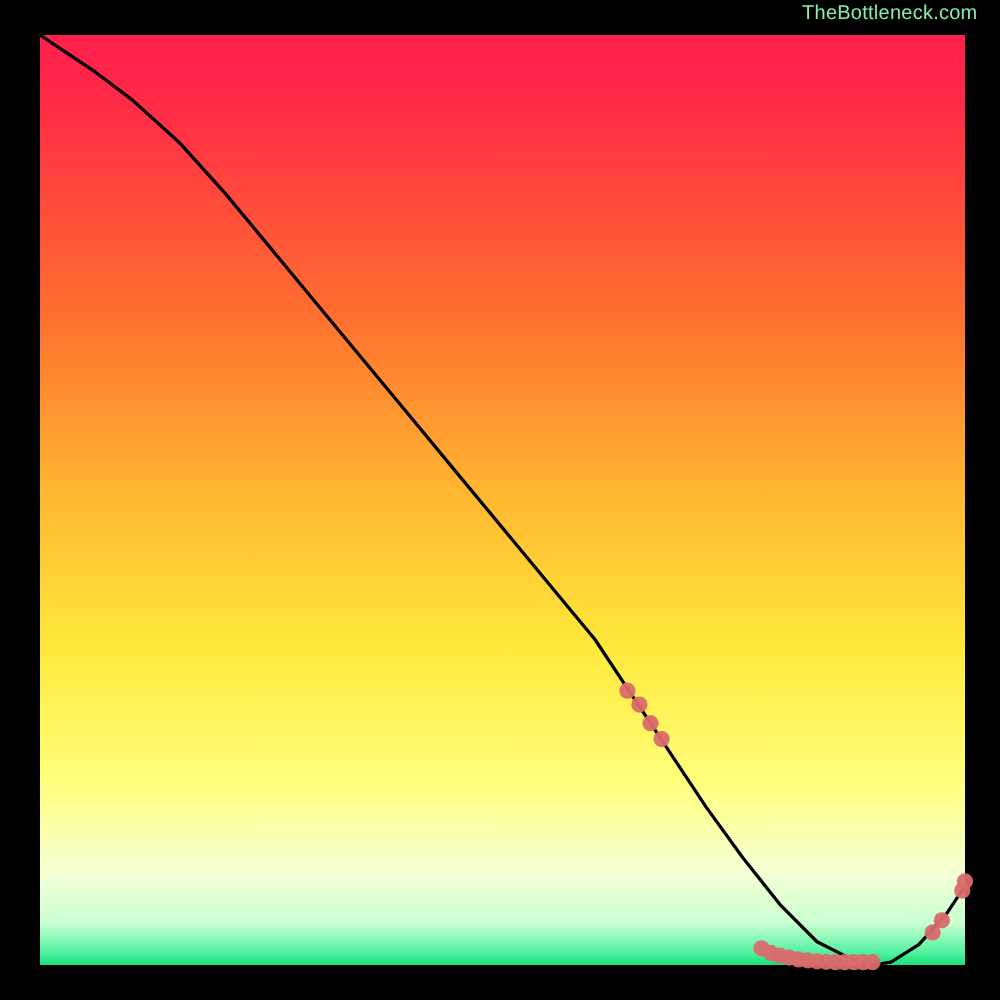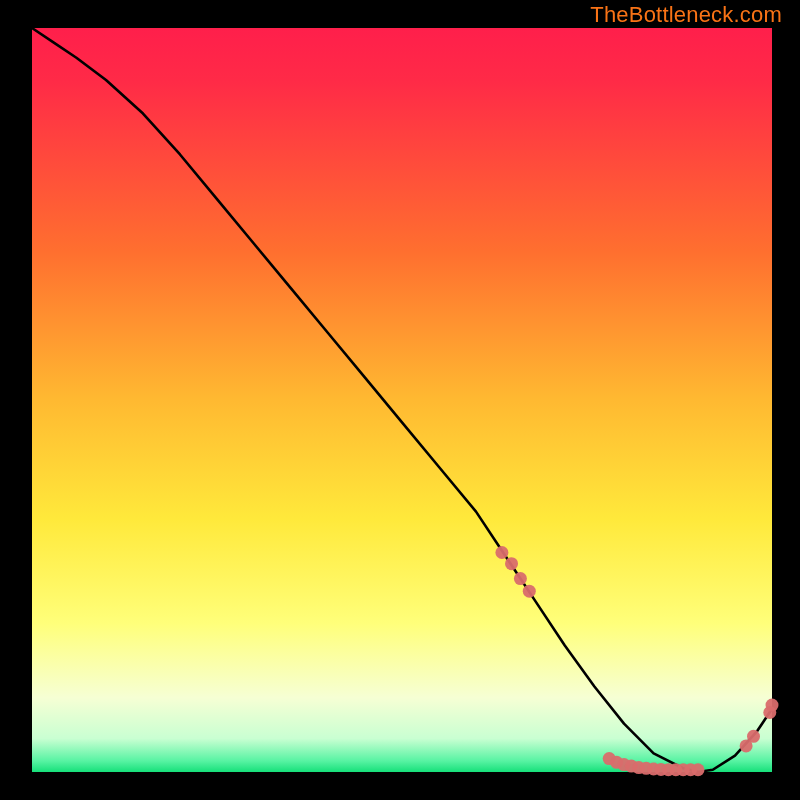--- a/index.html
+++ b/index.html
@@ -17,22 +17,22 @@
     background: #000;
   }
   svg {
     display: block;
   }
   .watermark {
     position: absolute;
     top: 2px;
     right: 18px;
     font-family: Arial, Helvetica, sans-serif;
-    font-size: 22px;
-    color: #f97316;
+    font-size: 16px;
+    color: #86efac;
     letter-spacing: 0.2px;
     user-select: none;
   }
 </style>
 </head>
 <body>
 
 <div class="stage">
   <svg id="chart-svg" width="800" height="800" viewBox="0 0 800 800">
       <defs>

